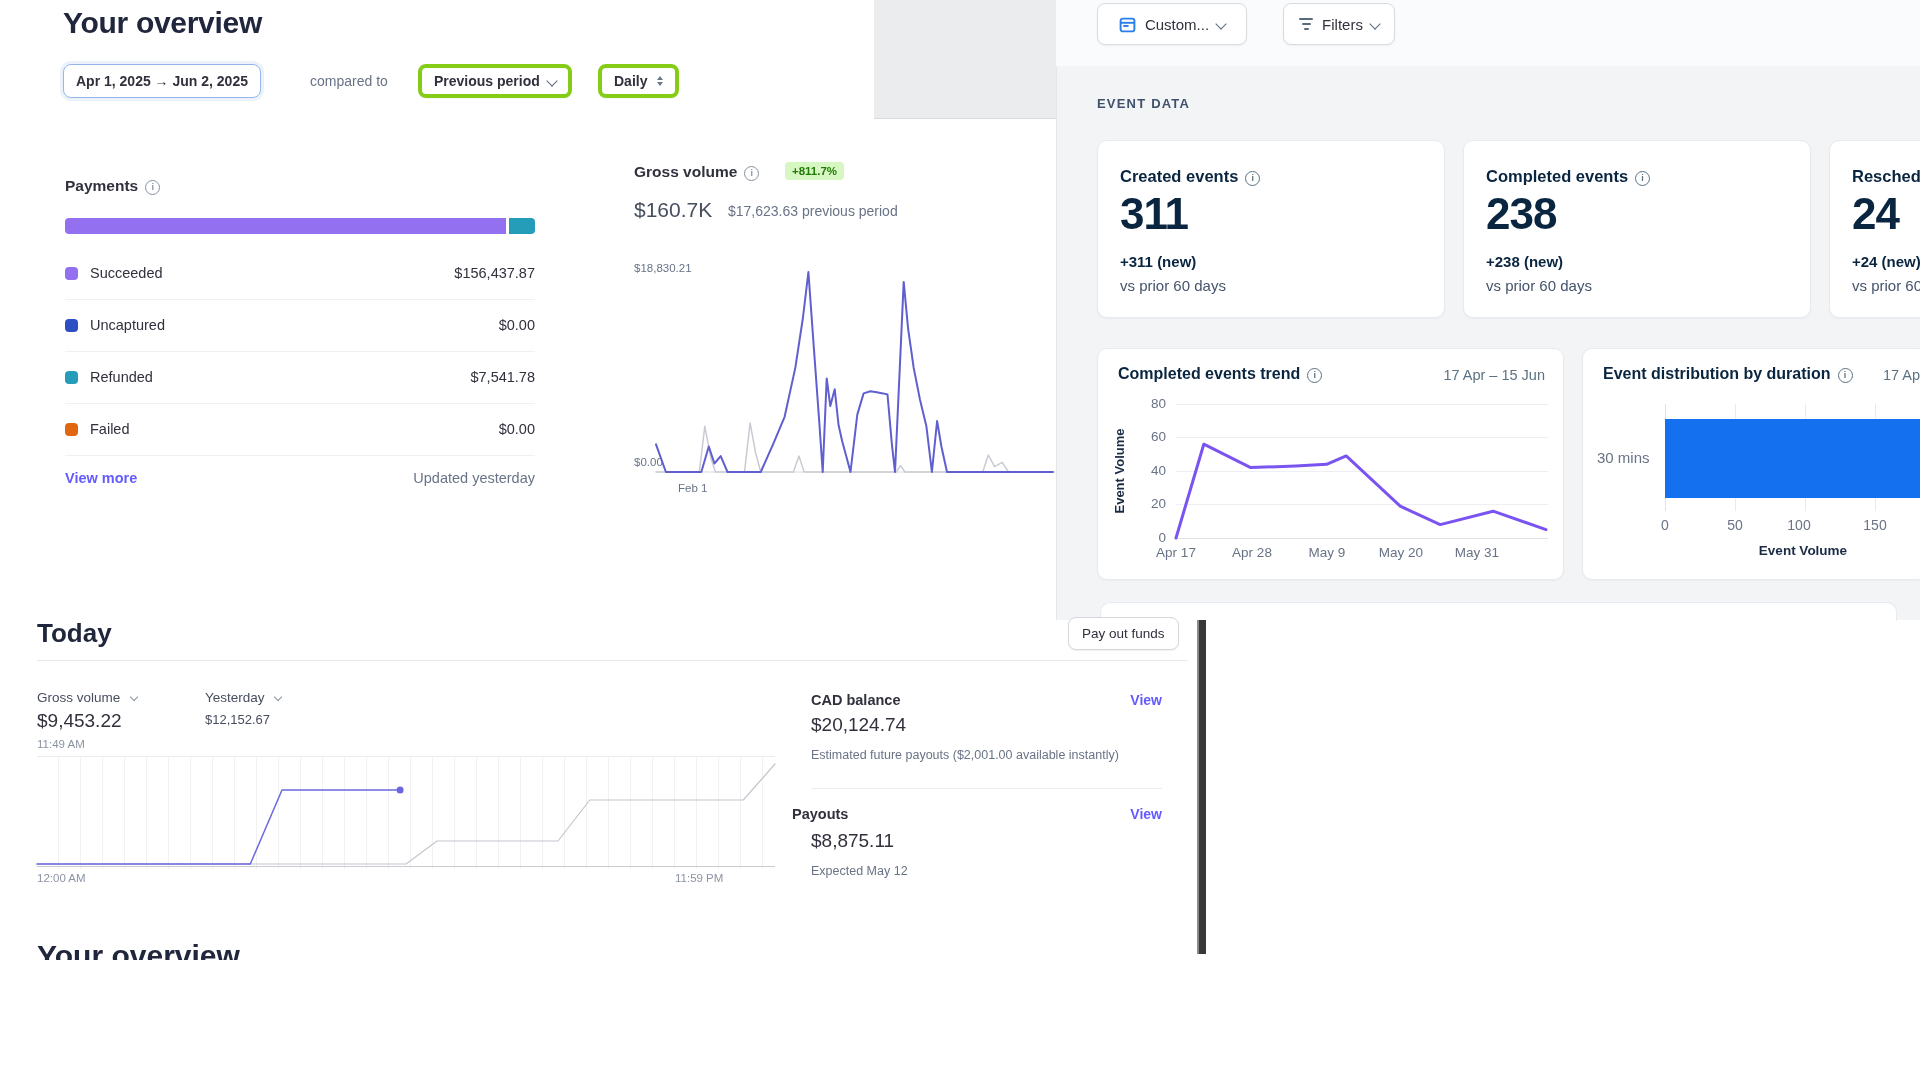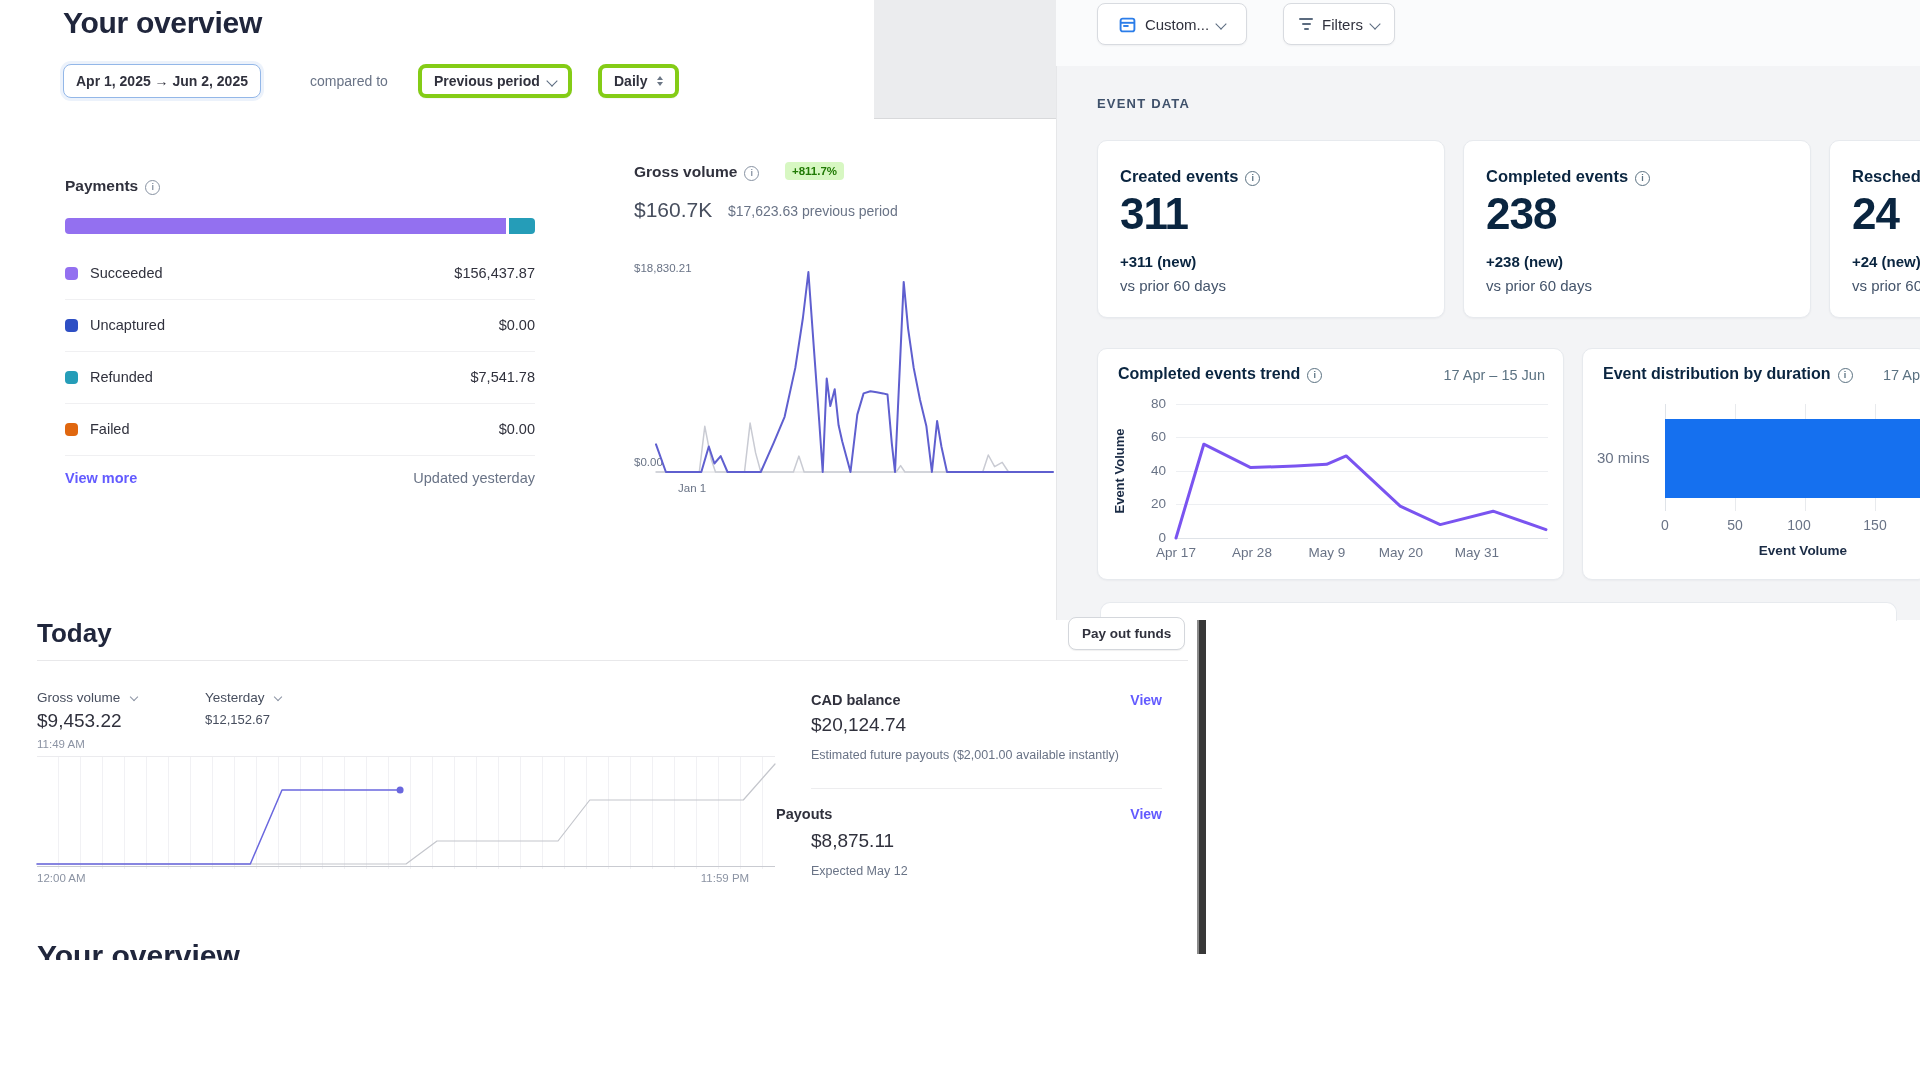--- a/index.html
+++ b/index.html
@@ -63,21 +63,21 @@
   .mvalue{font-size:19px;color:#30313d}
   .mtime{font-size:11.5px;color:#8b93a3}
   #today-chart{left:37px;top:756px;width:738px;height:112px;border-top:1px solid #ebebee;
      background:repeating-linear-gradient(90deg,transparent 0 21px,#f1f1f4 21px 22px)}
   #today-axis{left:37px;top:866px;width:738px;height:1px;background:#c9cbd1}
   .srow-title{font-size:14.5px;font-weight:700;color:#30313d}
   .srow-val{font-size:19px;color:#30313d}
   .srow-cap{font-size:12.5px;color:#697386}
   .view{font-size:14px;font-weight:700;color:#635bff;cursor:pointer}
   .paybtn{height:31px;padding:0 13px;background:#fff;border:1px solid #d4d7dc;border-radius:8px;
-          font-size:13.5px;font-weight:700;color:#30313d;display:inline-flex;align-items:center;box-shadow:0 1px 1px rgba(0,0,0,.06)}
+          font-size:13.5px;font-weight:400;color:#30313d;display:inline-flex;align-items:center;box-shadow:0 1px 1px rgba(0,0,0,.06)}
   #darkbar{left:1197px;top:620px;width:9px;height:334px;background:linear-gradient(90deg,#8a8a8a 0 2px,#383838 2px 100%)}
   #clipped-heading{left:37px;top:941px;width:400px;height:19px;overflow:hidden}
   #clipped-heading div{font-size:30px;font-weight:700;color:#20263c;line-height:30px}
   svg{position:absolute;overflow:visible}
   polyline{fill:none;stroke-linejoin:round;stroke-linecap:round}
 </style>
 </head>
 <body>
 
 <div class="abs graystrip" style="left:874px;top:0;width:182px;height:118px"></div>
@@ -141,21 +141,21 @@
 <div class="abs badge" style="left:785px;top:162px">+811.7%</div>
 <div class="abs" style="left:634px;top:198px;font-size:21px;color:#474e5e">$160.7K</div>
 <div class="abs muted" style="left:728px;top:203px;font-size:14px">$17,623.63 previous period</div>
 <div class="abs axis-lab" style="left:634px;top:262px">$18,830.21</div>
 <div class="abs axis-lab" style="left:634px;top:456px">$0.00</div>
 <svg id="gv-svg" style="left:636px;top:258px" width="420" height="222">
   <line x1="20" y1="214" x2="417" y2="214" stroke="#d9dade" stroke-width="1"></line>
 <polyline points="20.0,214.0 63.3,214.0 68.8,168.3 75.2,201.3 79.5,214.0 108.5,214.0 114.1,165.1 119.6,194.9 124.8,214.0 157.4,214.0 162.9,198.1 168.1,214.0 260.2,214.0 264.6,207.6 268.9,214.0 346.7,214.0 352.3,197.0 358.6,208.7 366.2,204.4 372.5,214.0 417.0,214.0" stroke="#c9cbd3" stroke-width="1.5"></polyline>
     <polyline points="20.0,186.4 29.9,214.0 65.3,214.0 72.8,188.5 78.4,205.5 84.7,198.1 91.5,214.0 124.8,214.0 137.9,184.3 148.6,158.8 159.3,109.9 166.9,60.0 172.4,14.0 178.0,91.9 183.2,163.0 186.7,214.0 190.7,120.5 194.3,148.1 198.7,131.2 202.6,167.3 206.2,183.2 214.5,214.0 221.3,156.6 227.6,135.4 234.4,133.3 240.7,134.3 247.1,135.4 251.5,136.5 255.8,185.3 259.0,214.0 263.4,118.4 267.7,23.9 272.1,70.6 277.7,109.9 284.0,141.8 290.4,168.3 295.9,214.0 301.1,163.0 305.4,188.5 311.0,214.0 417.0,214.0" stroke="#5f5fcf" stroke-width="2"></polyline>
   </svg>
-<div class="abs axis-lab" style="left:678px;top:482px">Jan 1</div>
+<div class="abs axis-lab" style="left:678px;top:482px">Feb 1</div>
 
 <div class="abs" id="right-region"></div>
 <div class="abs" id="right-topband"></div>
 
 <div class="wbtn" style="left:1097px;top:3px;width:150px">
   <svg width="17" height="17" viewBox="0 0 16 16" style="position:static;margin-right:9px">
     <rect x="1.5" y="2.5" width="13" height="12" rx="2" fill="none" stroke="#2b7de9" stroke-width="1.8"></rect>
     <line x1="1.5" y1="6.4" x2="14.5" y2="6.4" stroke="#2b7de9" stroke-width="1.8"></line>
     <rect x="4" y="8.5" width="5" height="1.8" fill="#2b7de9"></rect>
   </svg>
@@ -252,31 +252,31 @@
 <div class="abs" style="left:205px;top:712px;font-size:13px;color:#474e5e">$12,152.67</div>
 
 <div class="abs" id="today-chart"></div>
 <svg id="today-svg" style="left:37px;top:756px" width="738" height="112">
     <polyline points="0.0,108.0 369.0,108.0 400.0,85.0 521.0,85.0 552.8,44.0 706.3,44.0 738.0,8.0" stroke="#c4c6cc" stroke-width="1.2"></polyline>
     <polyline points="0.0,108.0 213.3,108.0 245.0,34.0 363.1,34.0" stroke="#6a67de" stroke-width="1.5"></polyline>
     <circle cx="363.1" cy="34.0" r="3.5" fill="#6a67de"></circle>
   </svg>
 <div class="abs" id="today-axis"></div>
 <div class="abs mtime" style="left:37px;top:872px">12:00 AM</div>
-<div class="abs mtime" style="left:675px;top:872px;width:100px;text-align:center">11:59 PM</div>
+<div class="abs mtime" style="left:675px;top:872px;width:100px;text-align:left">11:59 PM</div>
 
 <div class="abs paybtn" style="left:1068px;top:617px">Pay out funds</div>
 
 <div class="abs srow-title" style="left:811px;top:692px">CAD balance</div>
 <div class="abs view" style="left:1122px;top:692px;width:40px;text-align:right">View</div>
 <div class="abs srow-val" style="left:811px;top:714px">$20,124.74</div>
 <div class="abs srow-cap" style="left:811px;top:748px">Estimated future payouts ($2,001.00 available instantly)</div>
 <div class="abs" style="left:811px;top:788px;width:351px;height:1px;background:#ededef"></div>
 
-<div class="abs srow-title" style="left:776px;top:806px">Payouts</div>
+<div class="abs srow-title" style="left:792px;top:806px">Payouts</div>
 <div class="abs view" style="left:1122px;top:806px;width:40px;text-align:right">View</div>
 <div class="abs srow-val" style="left:811px;top:830px">$8,875.11</div>
 <div class="abs srow-cap" style="left:811px;top:864px">Expected May 12</div>
 
 <div class="abs" id="darkbar"></div>
 
 <div class="abs" id="clipped-heading">
   <div>Your overview</div>
 </div>
 

